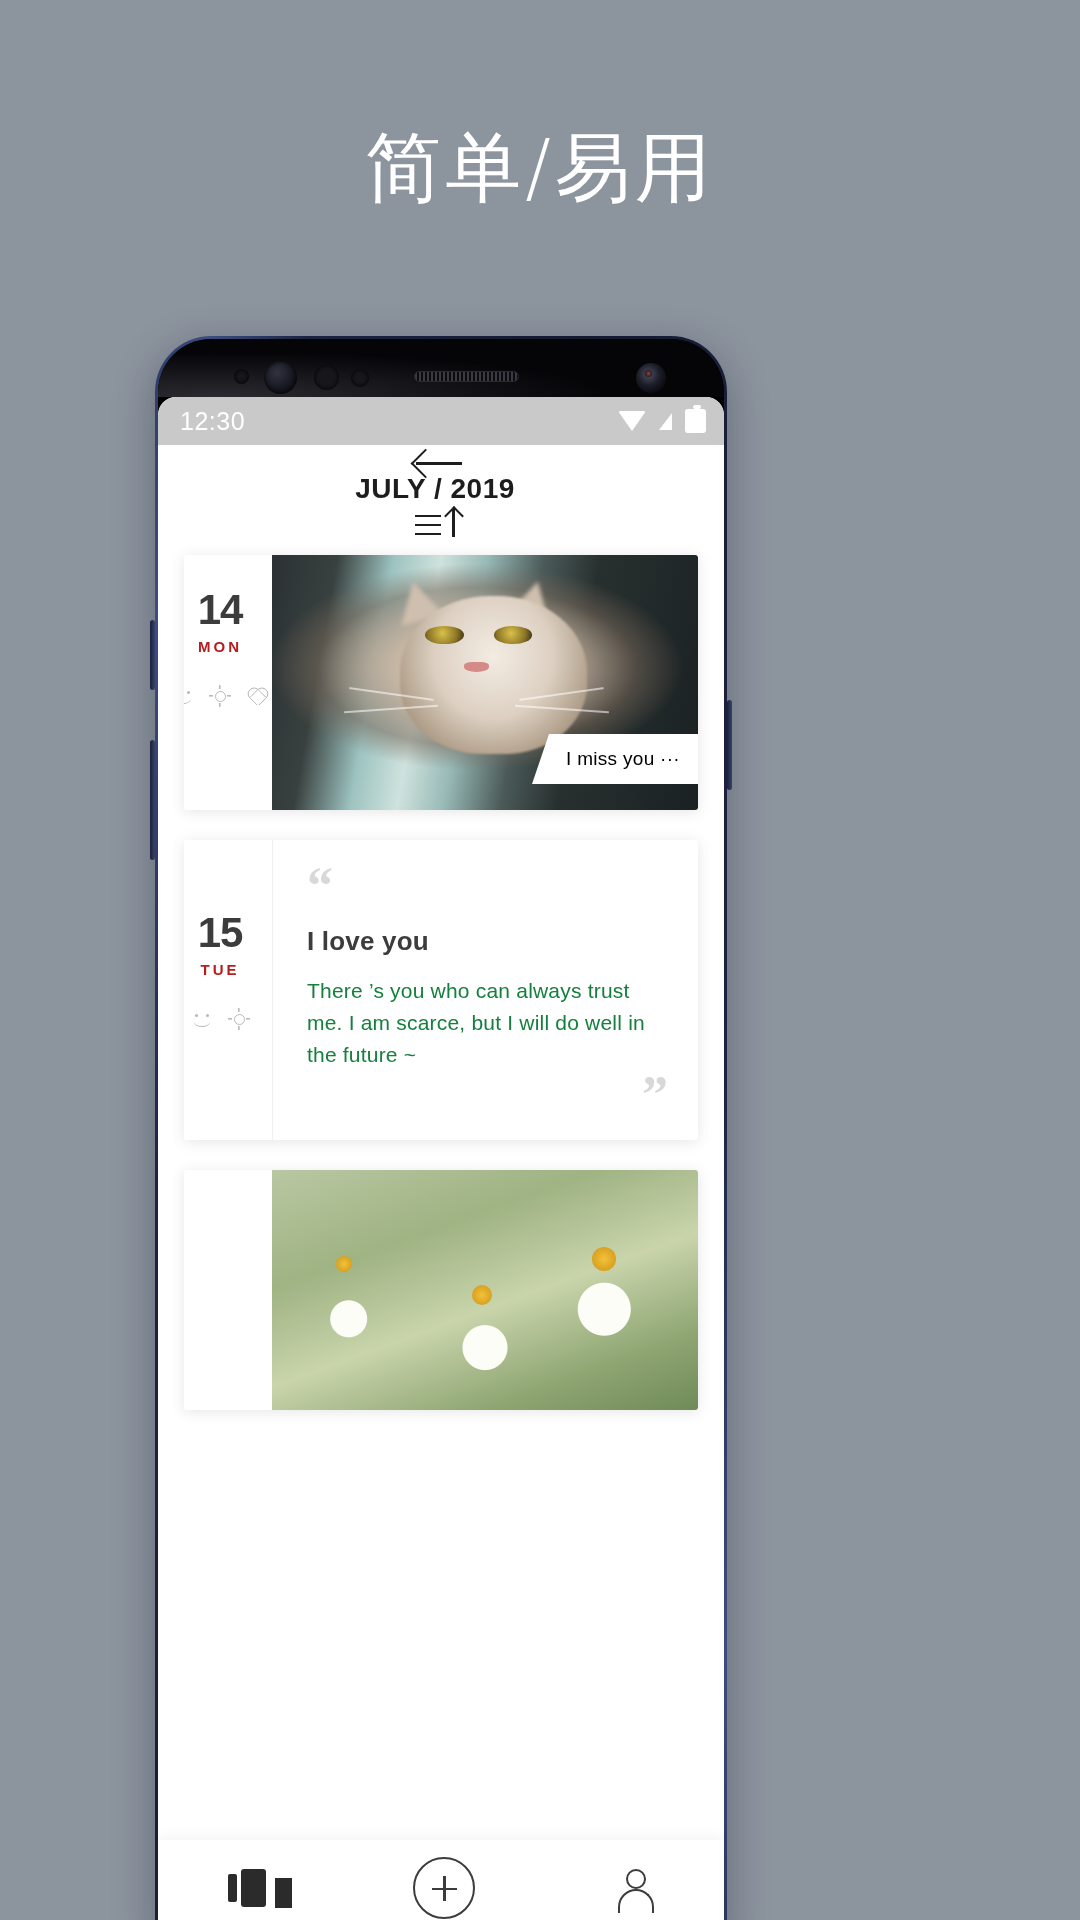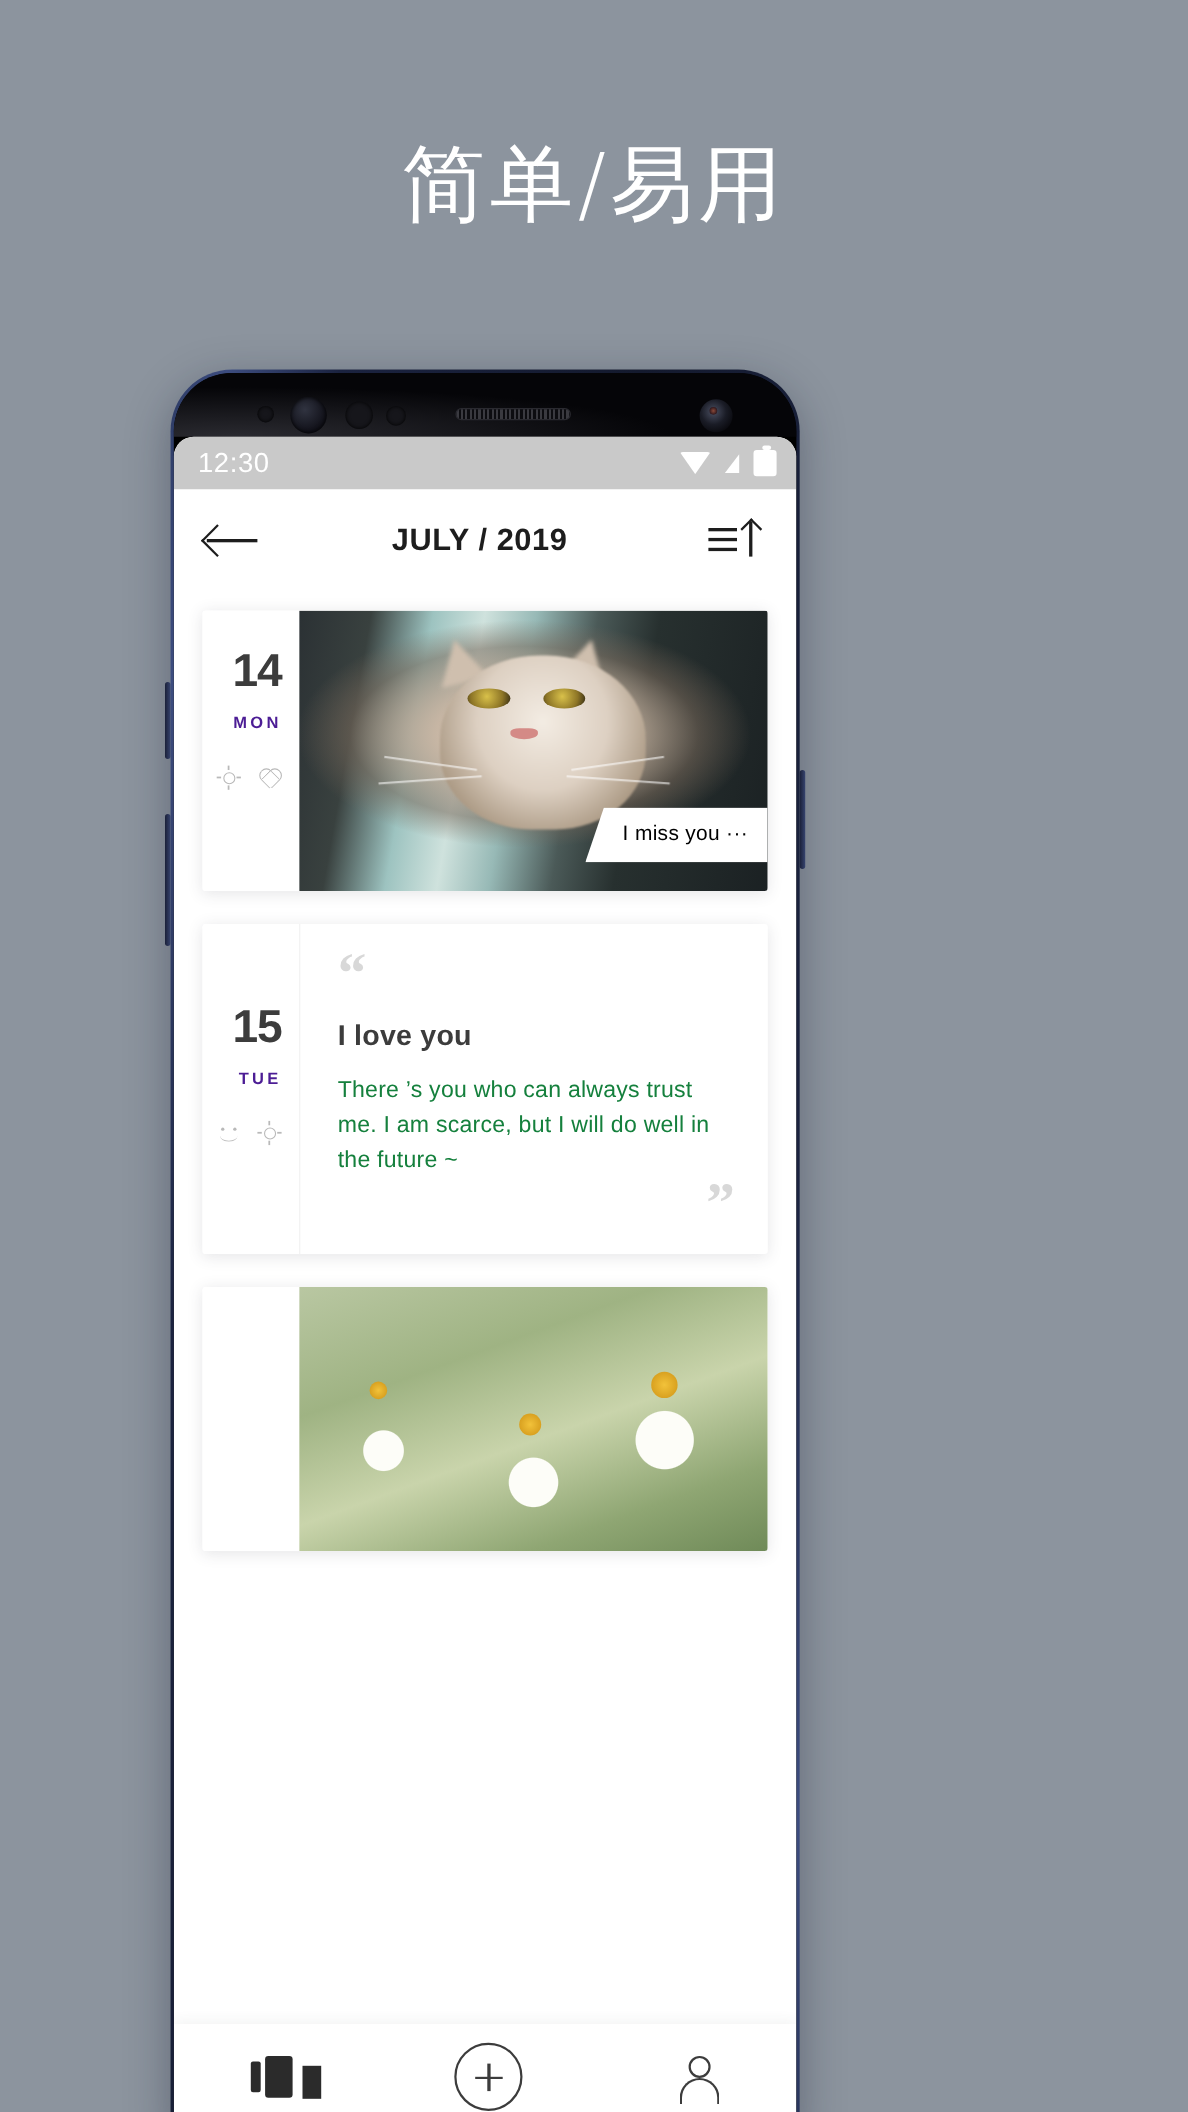--- a/index.html
+++ b/index.html
@@ -134,20 +134,21 @@
   }
 
   
   .appbar {
     height: 92px;
     display: flex;
     align-items: center;
     justify-content: space-between;
     padding: 0 32px 0 28px;
     background: #ffffff;
+    flex-direction: column;
   }
   .back-arrow { width: 50px; height: 36px; position: relative; cursor: pointer; }
   .back-arrow::before {
     content:""; position:absolute; top:17px; left:2px;
     width: 46px; height: 2.5px; background: #1d1d1d;
   }
   .back-arrow::after {
     content:""; position:absolute; top:8px; left:1px;
     width: 19px; height: 19px;
     border-left: 2.5px solid #1d1d1d;
@@ -198,37 +199,37 @@
     margin-bottom: 30px;
     overflow: hidden;
     min-height: 160px;
   }
   .card-left {
     width: 88px;
     flex: none;
     padding: 34px 16px 0 0;
     display: flex;
     flex-direction: column;
-    align-items: flex-end;
+    align-items: center;
     background: #ffffff;
   }
   .day-num {
     font-size: 42px;
     font-weight: 700;
     color: #3c3c3c;
     letter-spacing: -1px;
     line-height: 1;
     font-family: "Liberation Sans", sans-serif;
   }
   .day-name {
     font-size: 15px;
     font-weight: 700;
-    color: #4c1d95;
+    color: #b91c1c;
     letter-spacing: 3px;
-    margin-top: 18px;
+    margin-top: 7px;
   }
   .tags { display: flex; gap: 15px; margin-top: 30px; }
   .tag-ico { width: 22px; height: 22px; position: relative; }
 
   
   .t-smile { border-radius: 50%; }
   .t-smile::before {
     content:""; position:absolute; top:6px; left:4px;
     width:3px; height:3px; border-radius:50%; background:#b9b9b9;
     box-shadow: 11px 0 0 #b9b9b9;

